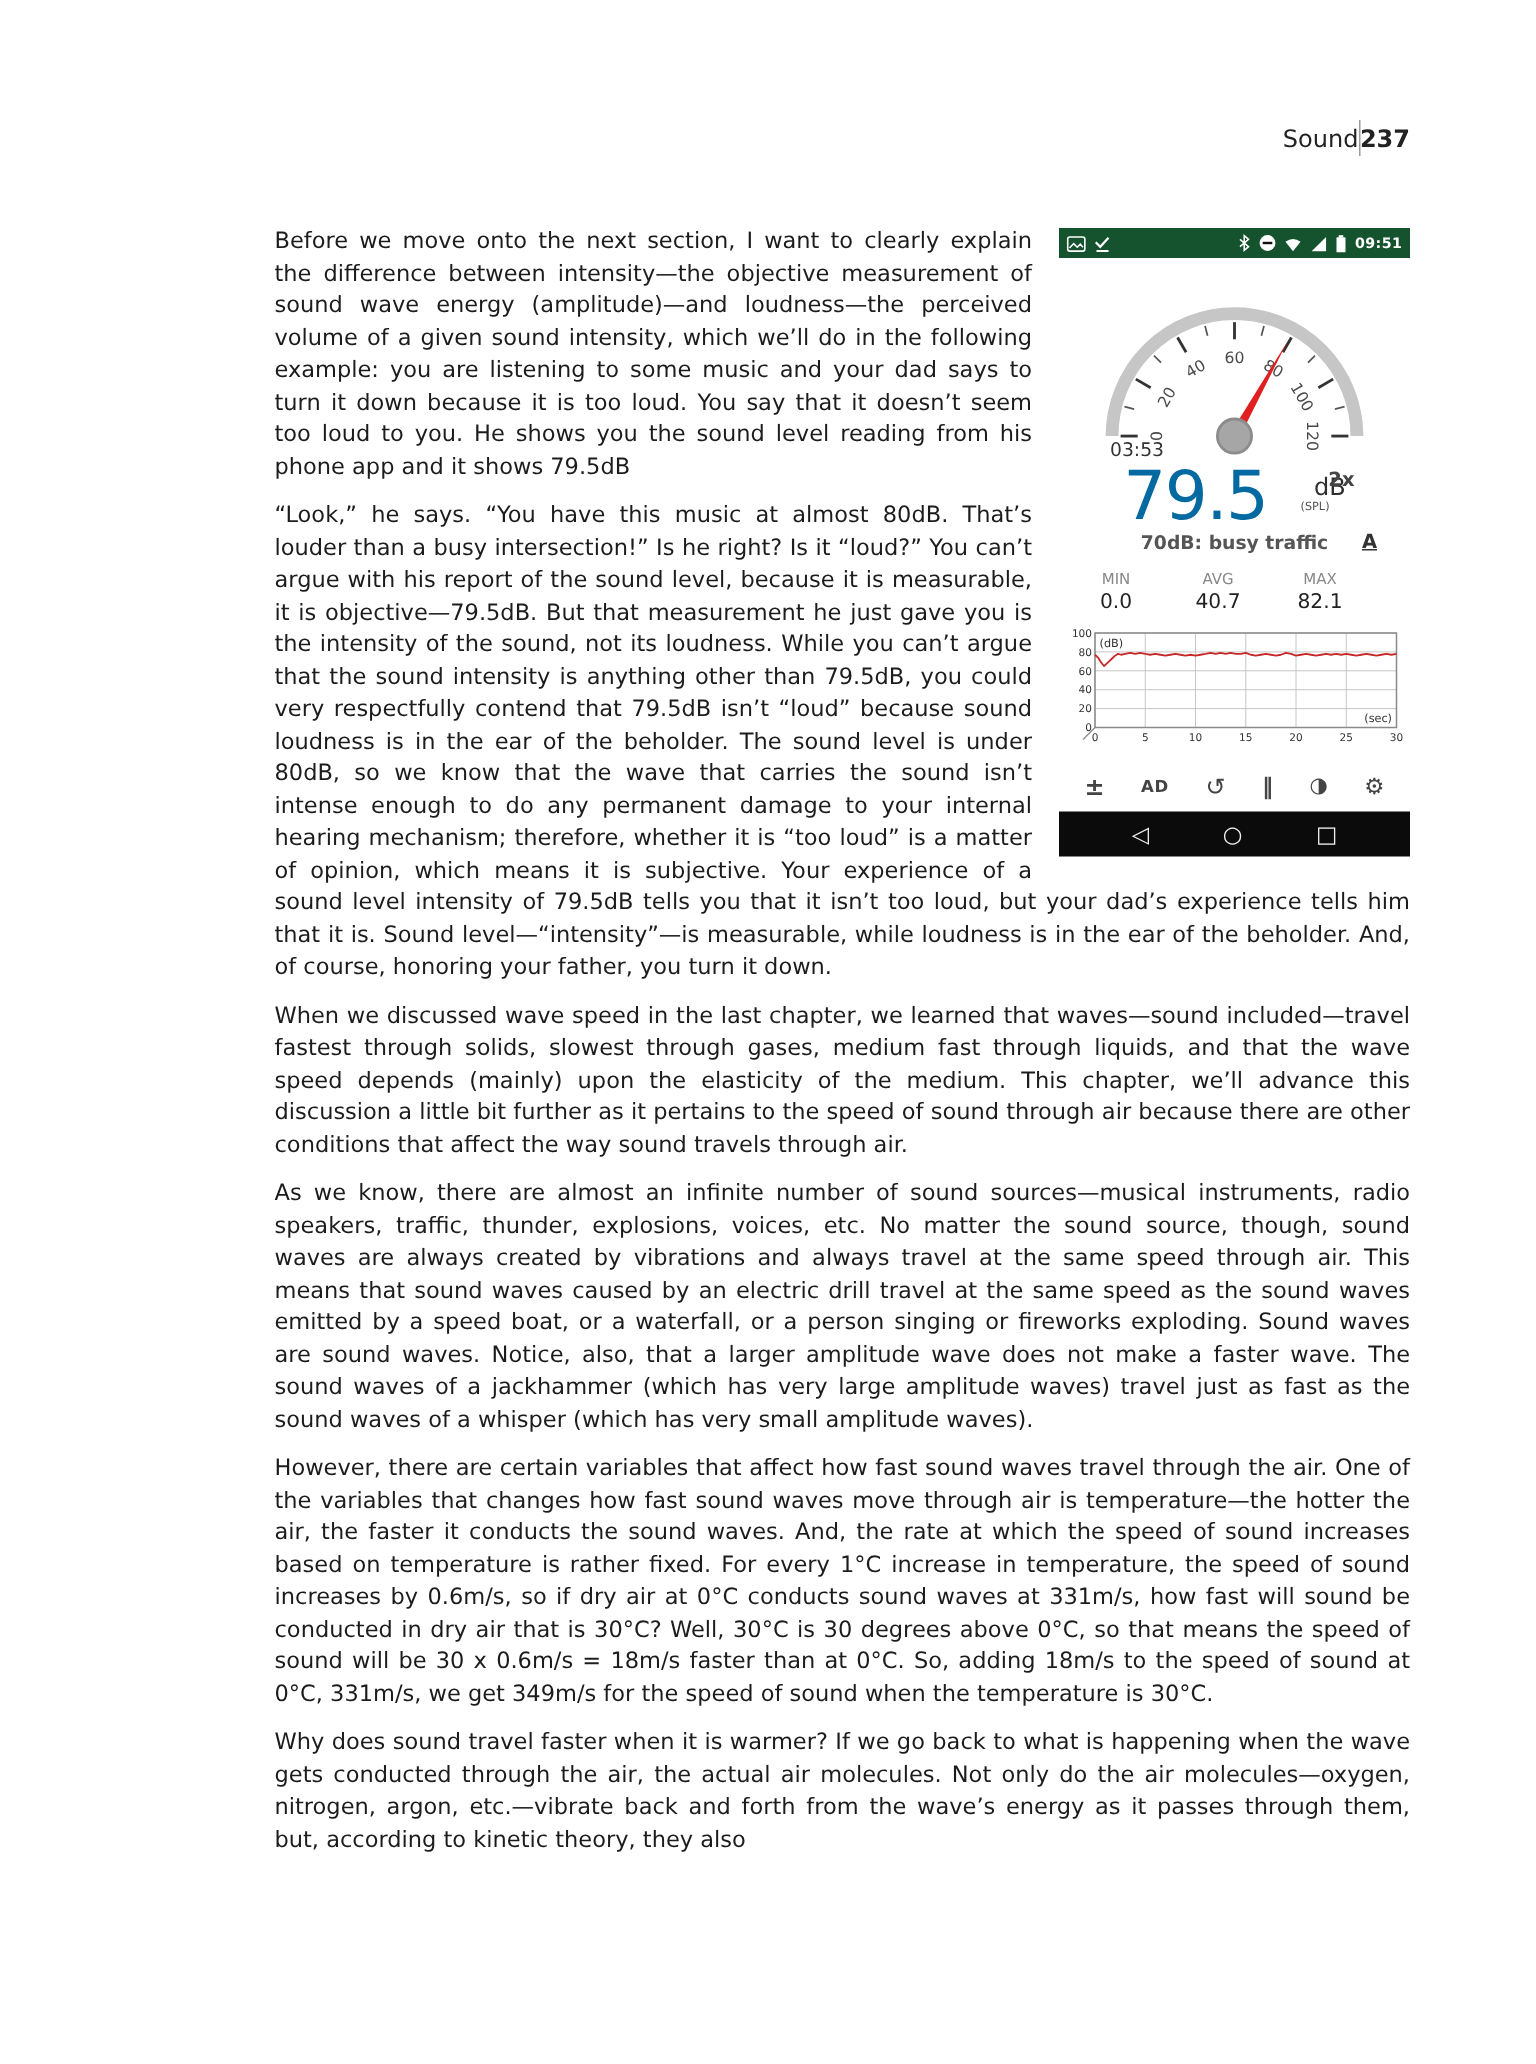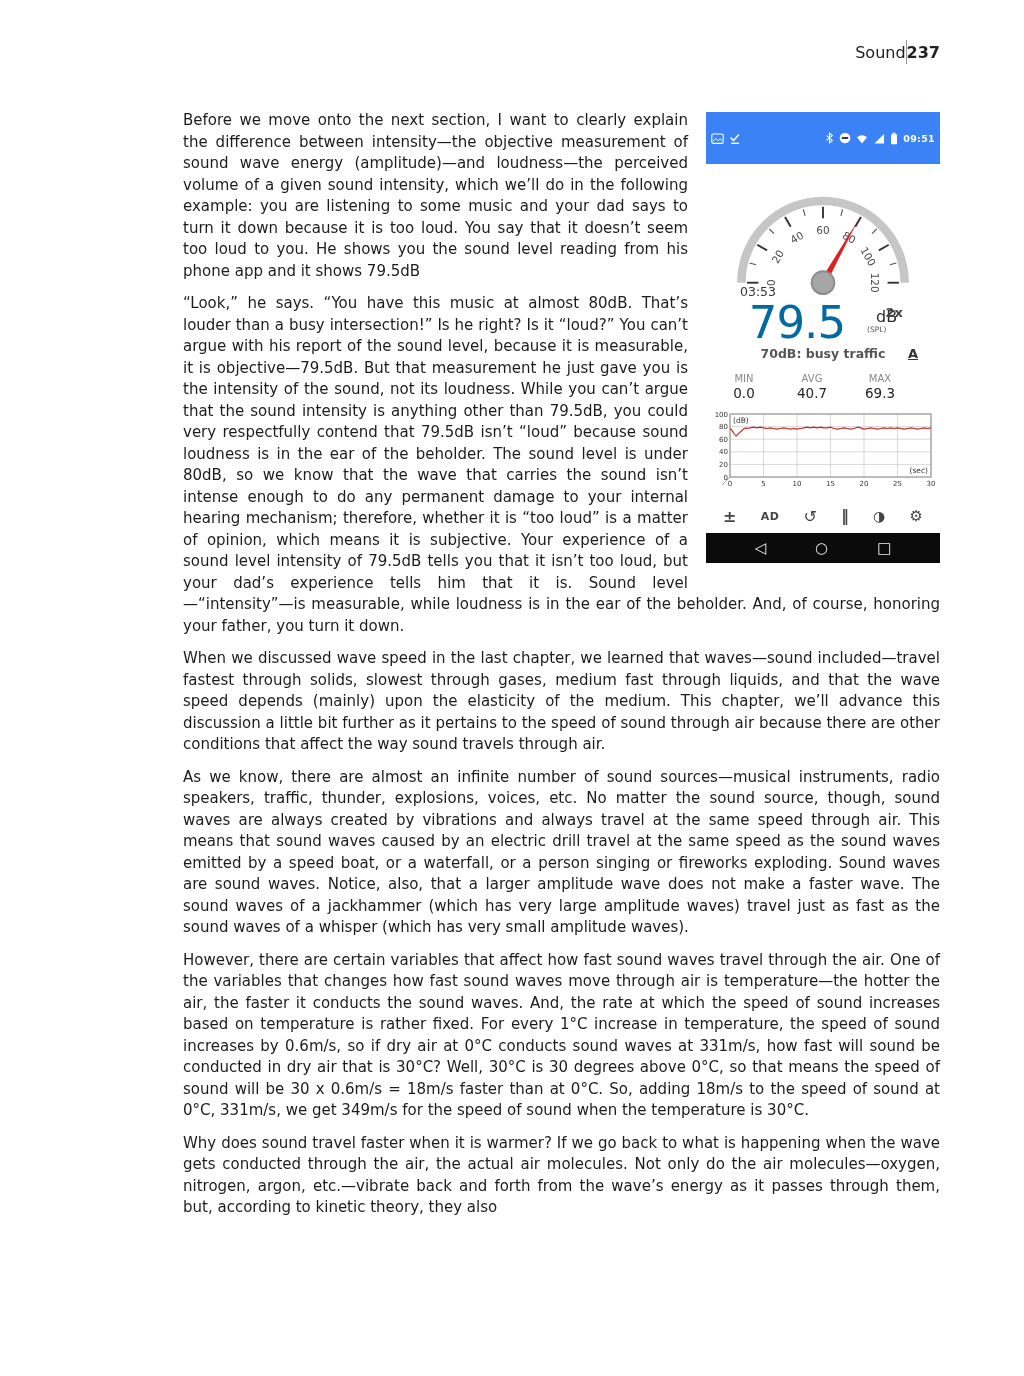--- a/index.html
+++ b/index.html
@@ -1,27 +1,27 @@
 <!DOCTYPE html>
 <html><head>
 <meta charset="utf-8">
 <style>
   html,body{margin:0;padding:0;}
   body{width:1024px;height:1376px;background:#ffffff;color:#1c1c1c;
        font-family:"DejaVu Sans","Liberation Sans",sans-serif;overflow:hidden;}
   .content{padding:40px 84px 0 183px;}
   .pg-header{display:flex;justify-content:flex-end;align-items:center;
-             font-size:16px;color:#222;margin-bottom:46px;}
+             font-size:16px;color:#222;margin-bottom:46px;margin-top:40px;}
   .pg-header .divider{width:1px;height:24px;background:#9a9a9a;}
   .pg-header .num{font-weight:bold;}
   p{font-size:15px;line-height:21.5px;text-align:justify;margin:0 0 11px 0;}
   h2{font-size:15.5px;font-weight:bold;margin:28px 0 14px 0;color:#111;}
   
   .phone{float:right;width:234px;margin:2px 0 16px 18px;background:#fff;}
-  .sb{background:#3b82f6;height:20px;display:flex;align-items:center;padding:16px 5px;gap:5px;}
+  .sb{background:#14532d;height:20px;display:flex;align-items:center;padding:0 5px;gap:5px;}
   .sb .spacer{flex:1;}
   .sb .time{color:#fff;font-size:9.5px;font-weight:bold;letter-spacing:.3px;}
   .gauge-wrap{position:relative;margin-top:20px;display:flex;justify-content:center;}
   .gauge-timer{position:absolute;left:34px;bottom:1px;font-size:12.5px;color:#333;}
   .reading{position:relative;margin-top:2px;display:flex;justify-content:center;align-items:flex-start;height:44px;}
   .reading .big{font-size:45px;line-height:42px;color:#0369a1;letter-spacing:-1px;}
   .unit-col{margin-left:4px;padding-top:7px;line-height:1;}
   .unit-col .unit{font-size:16px;color:#2e2e2e;margin-left:27px;}
   .unit-col .spl{font-size:7.5px;color:#555;margin-top:1px;margin-left:18px;}
   .reading .zoom2x{position:absolute;right:37px;top:3px;font-size:13px;font-weight:bold;color:#444;}
@@ -133,21 +133,21 @@
       <div class="stat">
         <div class="lbl">MIN</div>
         <div class="val">0.0</div>
       </div>
       <div class="stat">
         <div class="lbl">AVG</div>
         <div class="val">40.7</div>
       </div>
       <div class="stat">
         <div class="lbl">MAX</div>
-        <div class="val">69.3</div>
+        <div class="val">82.1</div>
       </div>
     </div>
 
     <div class="chartBox">
       <div id="chart-box"><svg width="226" height="86" viewBox="0 0 226 86">
             <line x1="20" y1="68" x2="221" y2="68" stroke="#c0c0c0" stroke-width="0.6"></line>
             <text x="18" y="70.5" font-size="7" fill="#333" text-anchor="end">0</text>
             <line x1="20" y1="55.4" x2="221" y2="55.4" stroke="#c0c0c0" stroke-width="0.6"></line>
             <text x="18" y="57.9" font-size="7" fill="#333" text-anchor="end">20</text>
             <line x1="20" y1="42.8" x2="221" y2="42.8" stroke="#c0c0c0" stroke-width="0.6"></line>

